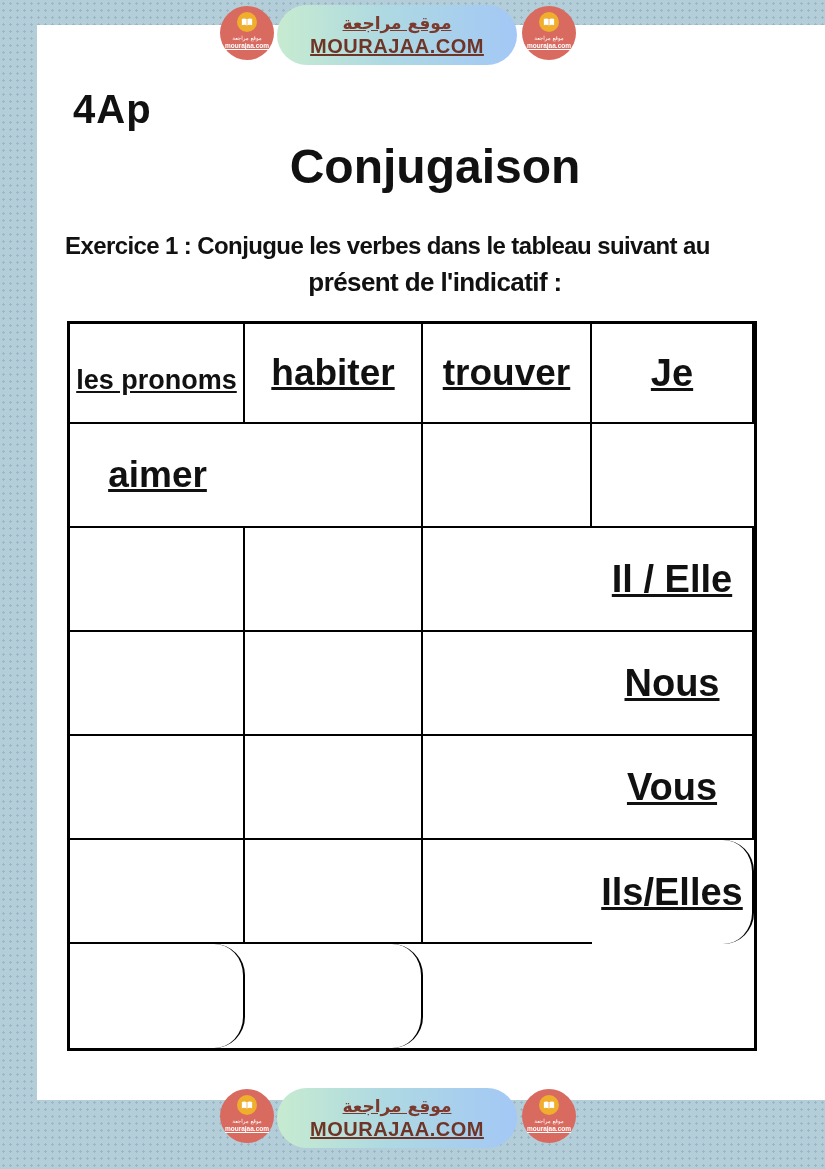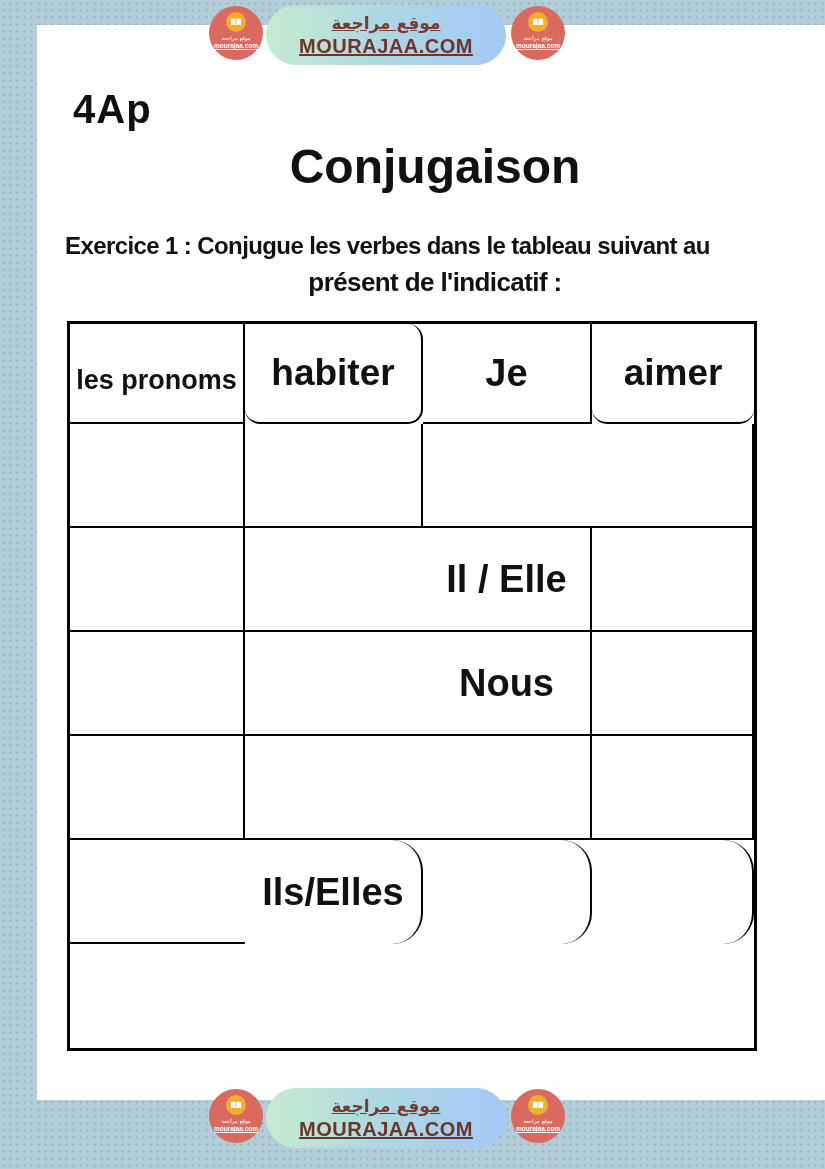--- a/index.html
+++ b/index.html
@@ -59,31 +59,31 @@
     position:absolute;left:30px;top:296px;
     display:grid;
     grid-template-columns:175px 178px 169px 162px;
     grid-template-rows:100px repeat(6,104px);
     border:3px solid #000;
     background:#fff;
   }
   .cell{
     border-right:2px solid #000;
     border-bottom:2px solid #000;
-    display:flex;align-items:center;justify-content:center;
+    display:flex;align-items:center;justify-content:center;text-decoration:underline;
   }
   .cell.last-col{border-right:none;}
   .cell.last-row{border-bottom:none;border-radius:31px;}
   .cell.pronoun-header{
     font-size:27px;font-weight:bold;padding-top:14px;
   }
-  .cell.verb-header{font-size:37px;font-weight:bold;border-radius:15px;}
+  .cell.verb-header{font-size:37px;font-weight:bold;}
   .cell.pronoun-label{font-size:38px;font-weight:bold;}
   
-  .banner{position:absolute;width:356px;height:64px;left:209px;}
+  .banner{position:absolute;width:356px;height:64px;left:220px;}
   .banner.top{top:2px;}
   .banner.bottom{top:1085px;}
   .pill{
     position:absolute;left:57px;top:3px;width:240px;height:60px;
     border-radius:30px;
     background:linear-gradient(90deg,#c7ebd0 0%,#aed9e2 45%,#a3c8f6 100%);
     display:flex;flex-direction:column;align-items:center;justify-content:center;
   }
   .pill .ar{
     font-family:"DejaVu Sans", sans-serif;
@@ -129,20 +129,21 @@
 
     <div class="exercise">
       <div class="line1">Exercice 1 : Conjugue les verbes dans le tableau suivant au</div>
       <div class="line2">présent de l'indicatif :</div>
     </div>
 
     <div class="conj-table">
 
       <div class="cell pronoun-header">les pronoms</div>
       <div class="cell verb-header">habiter</div>
+      <div class="cell verb-header">trouver</div>
       <div class="cell pronoun-label">Je</div>
 
       <div class="cell verb-header last-col">aimer</div>
       <div class="cell"></div>
       <div class="cell"></div>
       <div class="cell last-col"></div>
 
       <div class="cell"></div>
       <div class="cell"></div>
       <div class="cell last-col"></div>
@@ -150,20 +151,21 @@
       <div class="cell pronoun-label">Il / Elle</div>
       <div class="cell"></div>
       <div class="cell"></div>
       <div class="cell last-col"></div>
 
       <div class="cell pronoun-label">Nous</div>
       <div class="cell"></div>
       <div class="cell"></div>
       <div class="cell last-col"></div>
 
+      <div class="cell pronoun-label">Vous</div>
       <div class="cell"></div>
       <div class="cell"></div>
       <div class="cell last-col"></div>
 
       <div class="cell pronoun-label last-row">Ils/Elles</div>
       <div class="cell last-row"></div>
       <div class="cell last-row"></div>
       <div class="cell last-col last-row"></div>
     </div>
 

